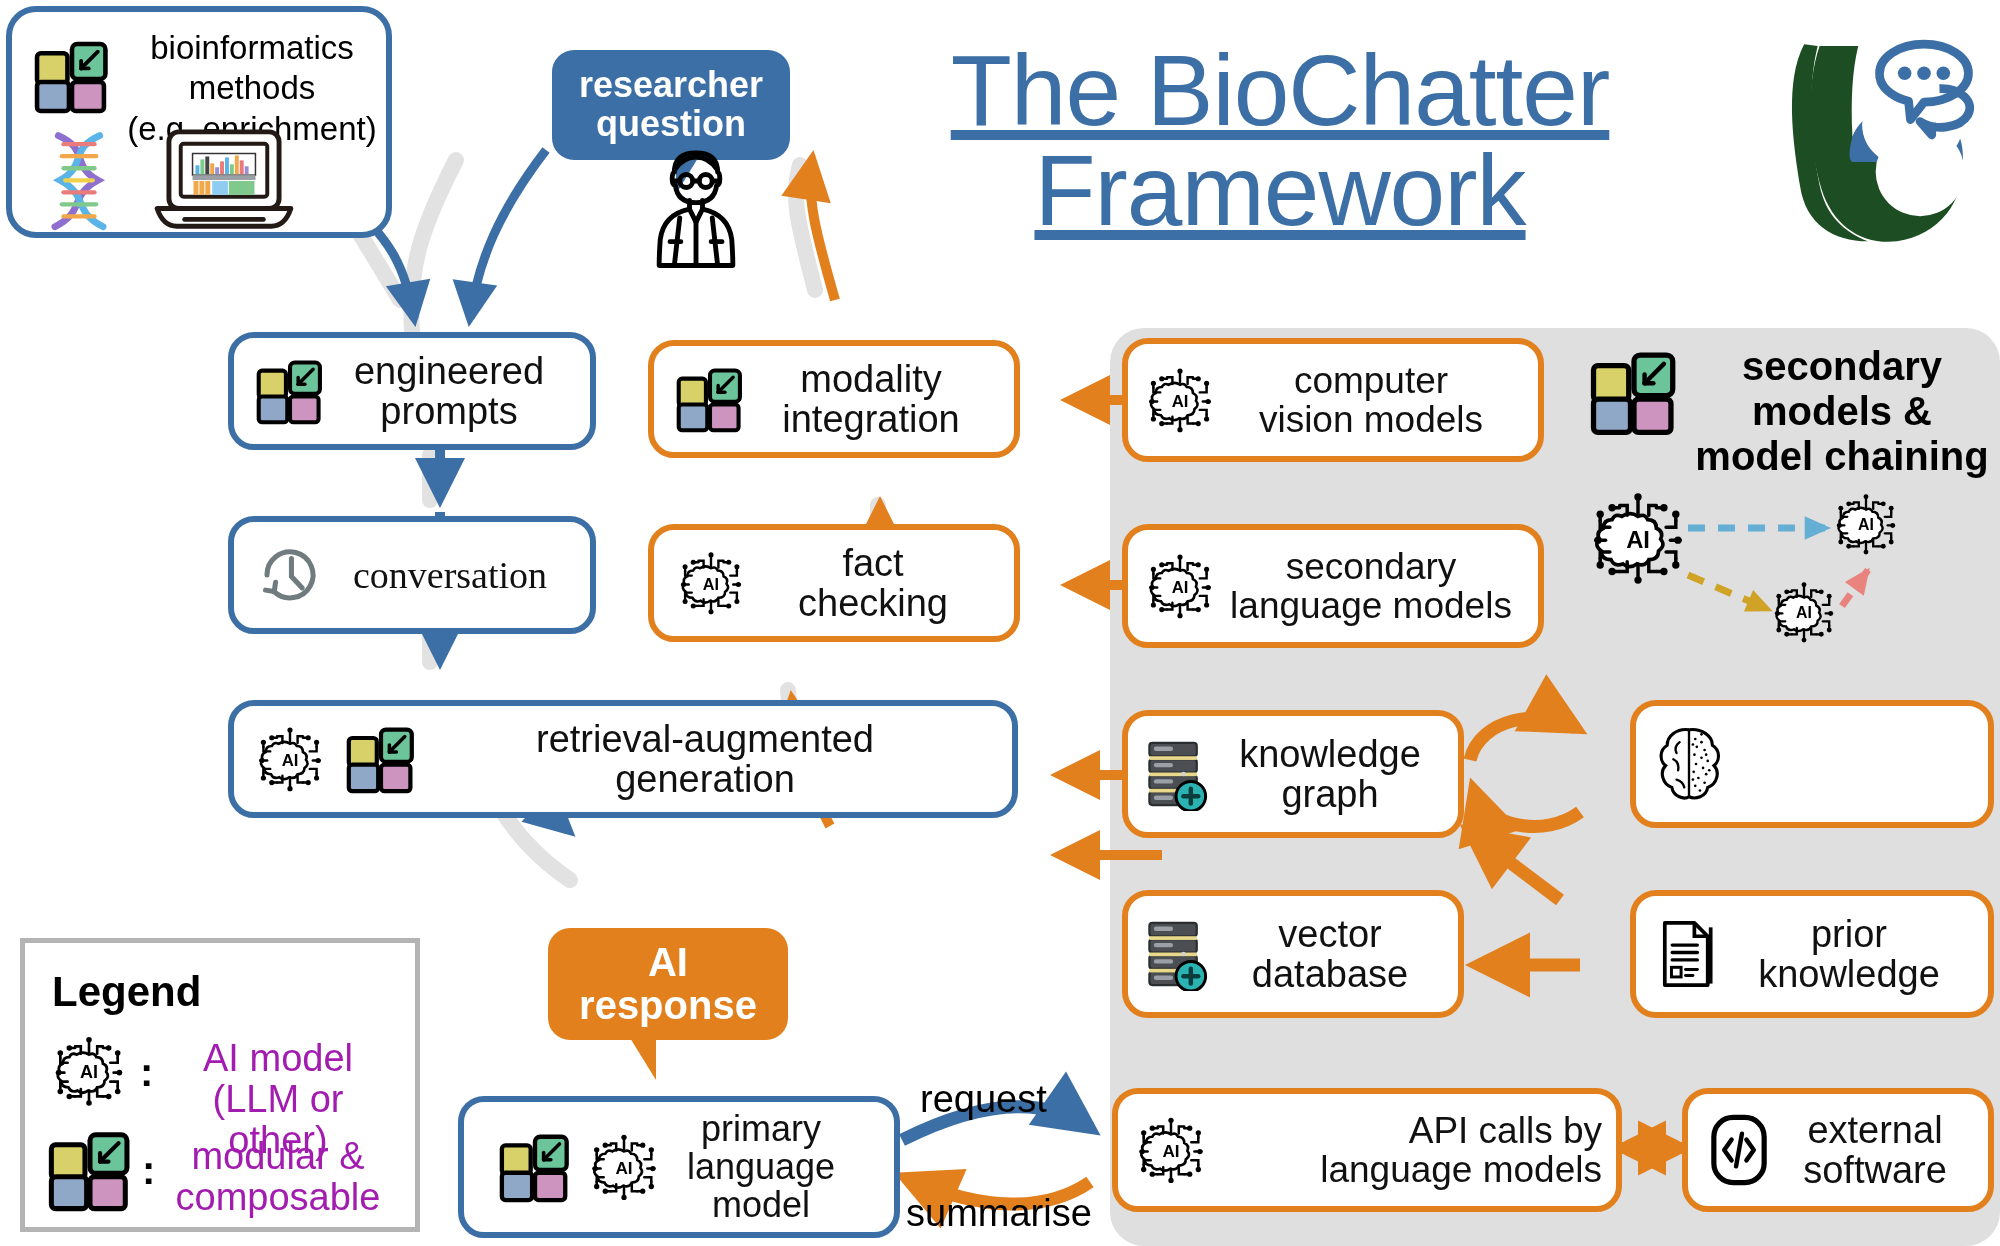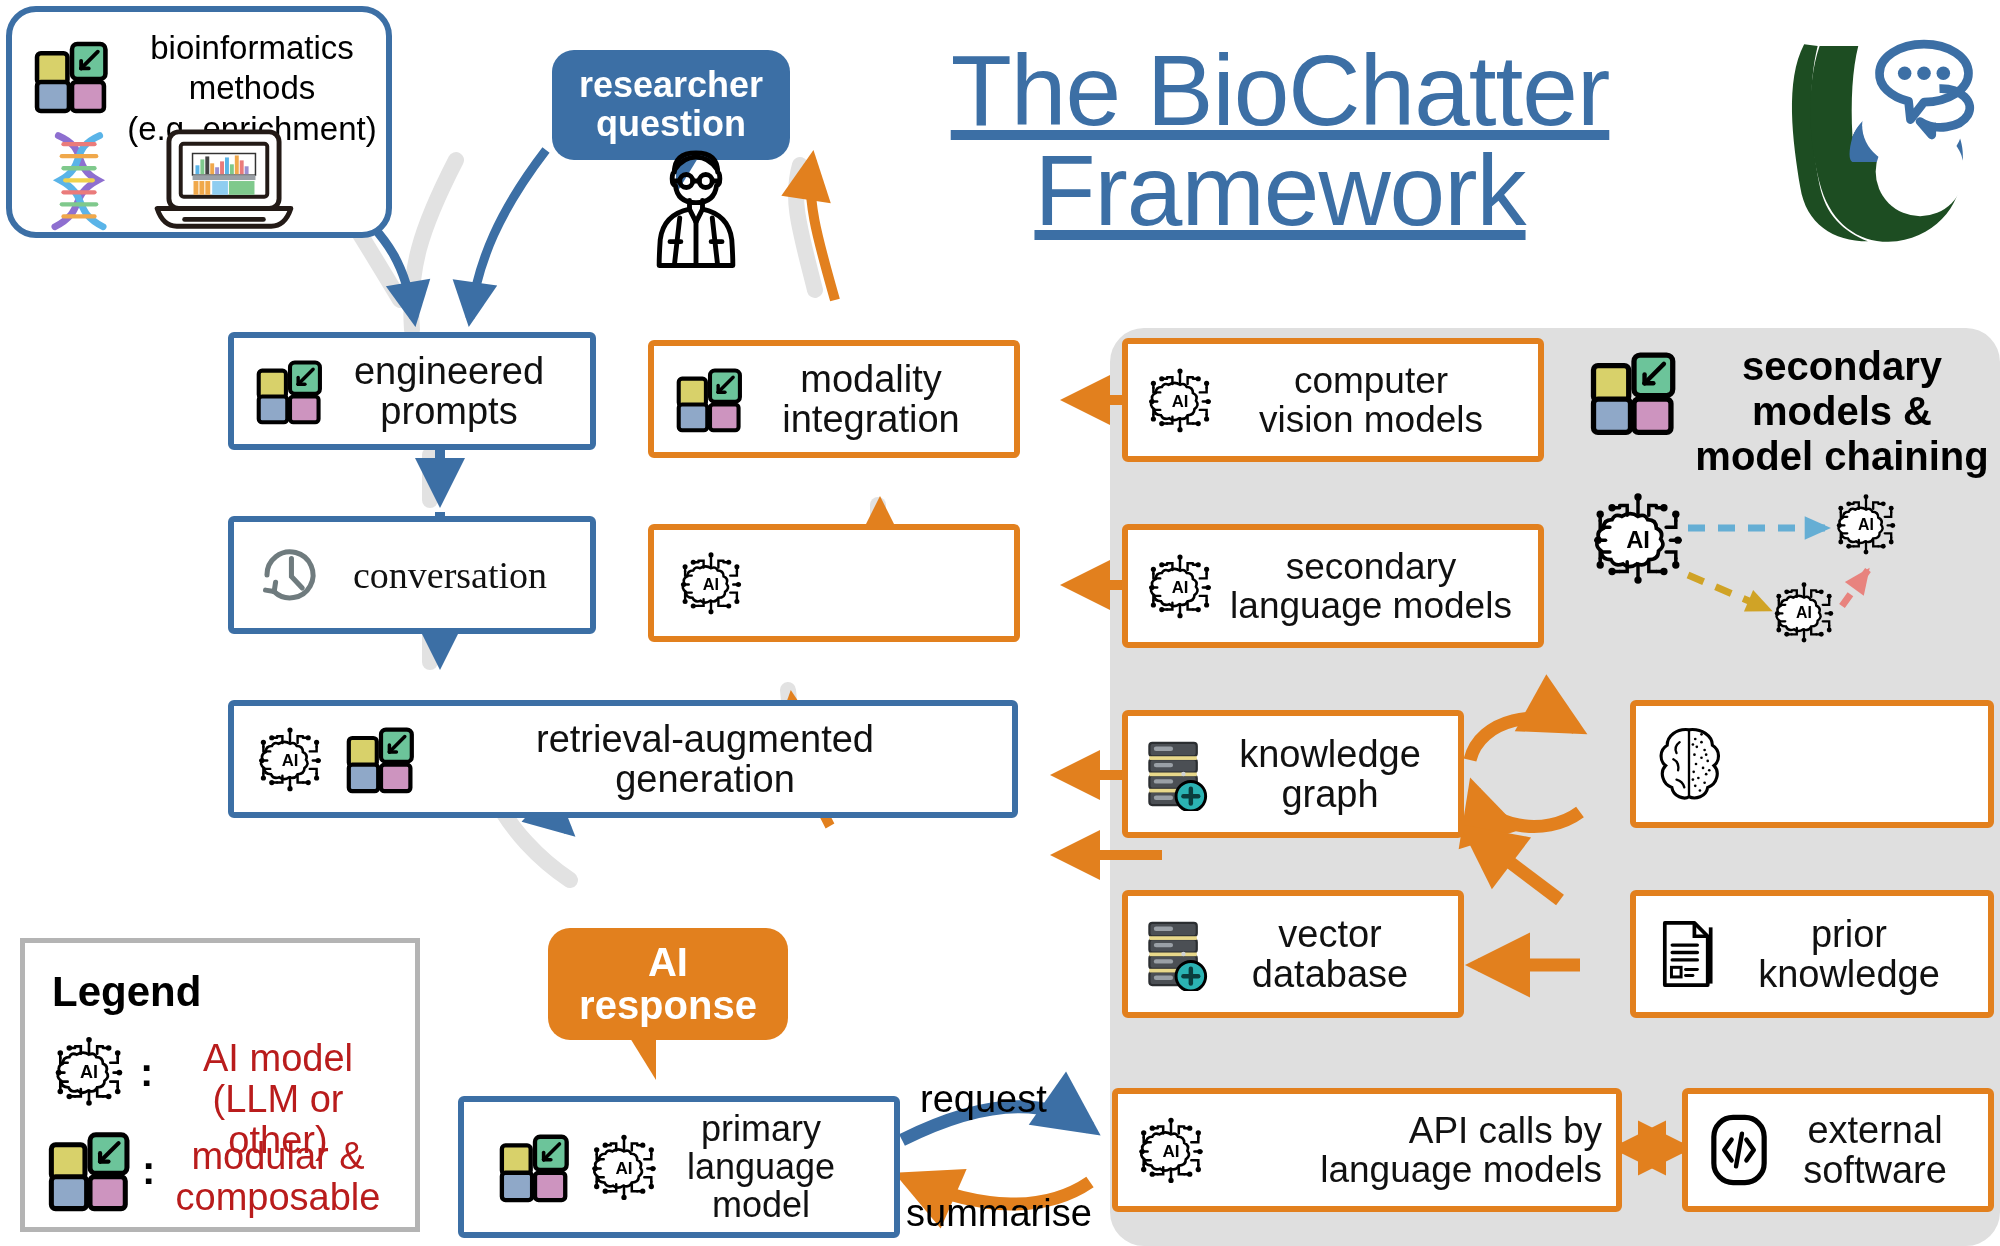--- a/index.html
+++ b/index.html
@@ -2,21 +2,21 @@
 <html><head>
 <meta charset="utf-8">
 <style>
   html,body{margin:0;padding:0;background:#ffffff;}
   body{width:2000px;height:1246px;position:relative;overflow:hidden;
        font-family:"Liberation Sans", sans-serif; color:#000;}
   #stage{position:absolute;left:0;top:0;width:2000px;height:1246px;}
 
   
   .abs{position:absolute;box-sizing:border-box;}
-  .rbox{position:absolute;box-sizing:border-box;background:#fff;border-radius:6px;
+  .rbox{position:absolute;box-sizing:border-box;background:#fff;border-radius:26px;
         display:flex;align-items:center;}
   .rbox.blue{border:6px solid #3c6fa5;}
   .rbox.orange{border:6px solid #e2801e;}
   .rbox .lbl{flex:1;text-align:center;line-height:1.06;font-size:38px;color:#111;}
   .rbox .ico{flex:0 0 auto;display:flex;align-items:center;justify-content:center;}
 
   .panel{position:absolute;background:#dfdfdf;border-radius:34px;}
 
   .title{position:absolute;color:#3c6fa5;font-size:100px;line-height:1.0;
          text-align:center;letter-spacing:-1px;}
@@ -24,21 +24,21 @@
   .bubble{position:absolute;border-radius:22px;display:flex;align-items:center;
           justify-content:center;text-align:center;color:#fff;font-weight:bold;
           line-height:1.08;}
   .bubble.blue{background:#3c6fa5;font-size:36px;}
   .bubble.orange{background:#e2801e;font-size:40px;}
   .tail{position:absolute;width:0;height:0;}
 
   .legendbox{position:absolute;border:5px solid #b4b4b4;background:#fff;
              box-sizing:border-box;}
   .legendttl{position:absolute;font-size:42px;font-weight:bold;color:#000;}
-  .legendtxt{position:absolute;font-size:38px;line-height:1.08;color:#b91c1c;text-align:center;}
+  .legendtxt{position:absolute;font-size:38px;line-height:1.08;color:#a21caf;text-align:center;}
   .colon{position:absolute;font-size:40px;font-weight:bold;color:#000;}
 
   .arrowlbl{position:absolute;font-size:38px;color:#000;}
   .secttl{position:absolute;font-size:40px;font-weight:bold;line-height:1.12;
           text-align:center;color:#000;}
 
   
   svg{display:block;overflow:visible;}
 </style>
 </head>
@@ -438,20 +438,24 @@
       <div>integration</div>
     </span>
   </div>
 
   <div class="rbox orange" style="left:648px;top:524px;width:372px;height:118px;padding:0 16px;">
     <span class="ico">
       <svg style="width:74px;height:74px;margin-left:4px;">
           <use href="#sym-aibrain"></use>
         </svg>
     </span>
+    <span class="lbl">
+      <div>fact</div>
+      <div>checking</div>
+    </span>
   </div>
 
   <div class="bubble orange" style="left:548px;top:928px;width:240px;height:112px;">
     <div>
       <div>AI</div>
       <div>response</div>
     </div>
   </div>
   <div class="tail" style="left:630px;top:1038px;border-right:26px solid #e2801e;border-left:0;border-bottom:42px solid transparent;"></div>
 

